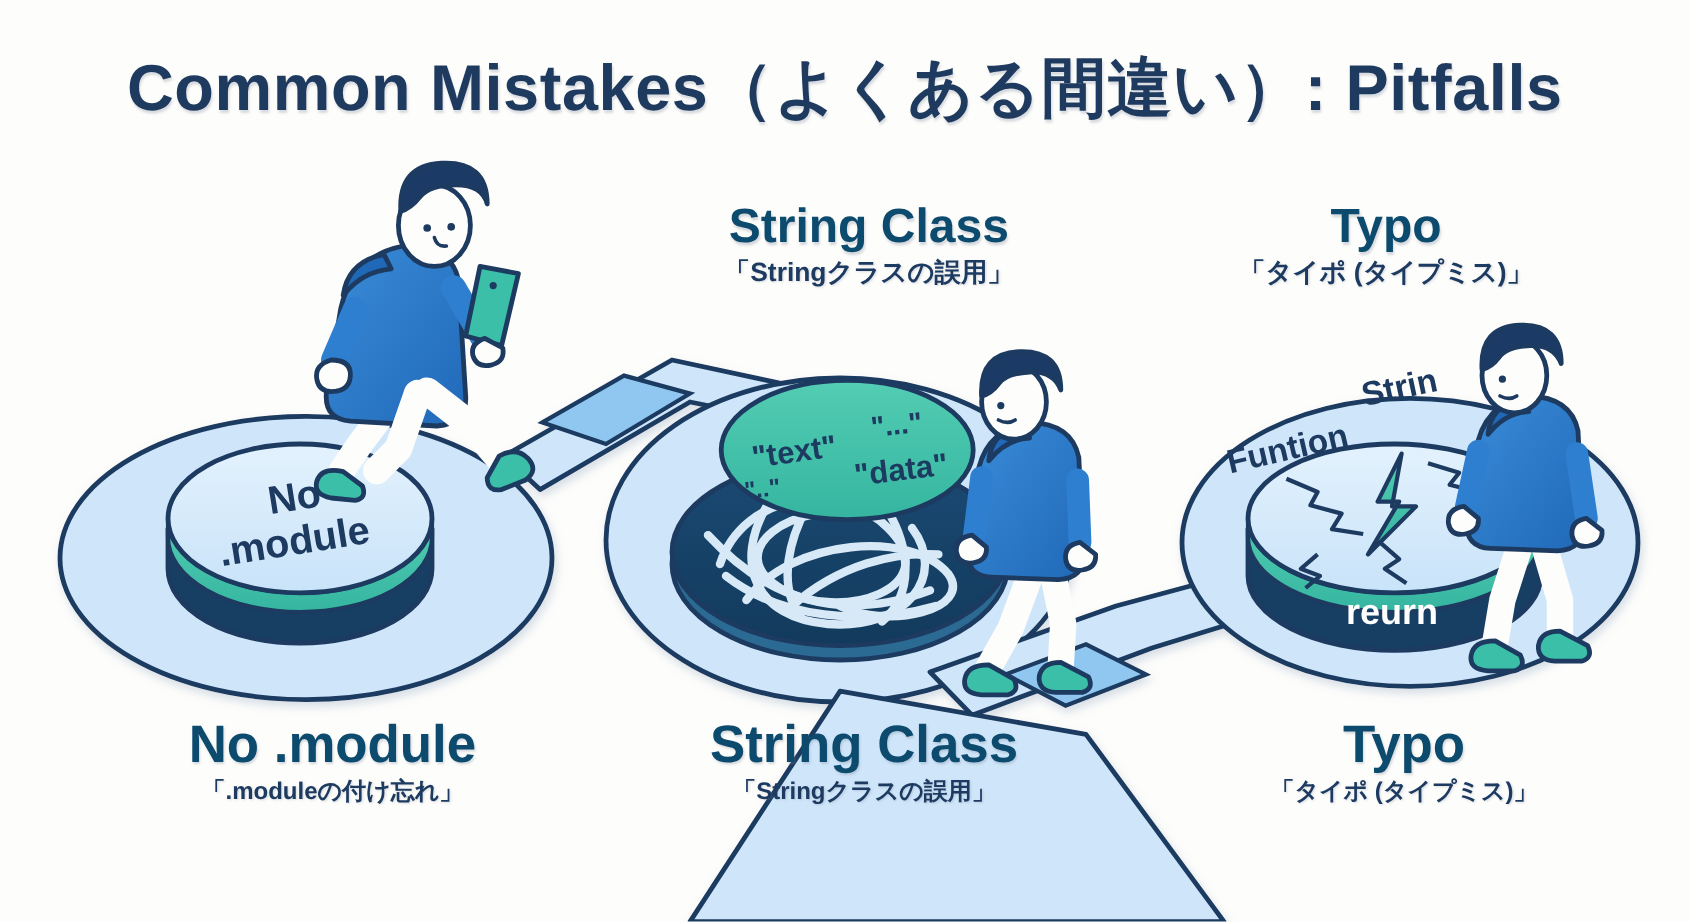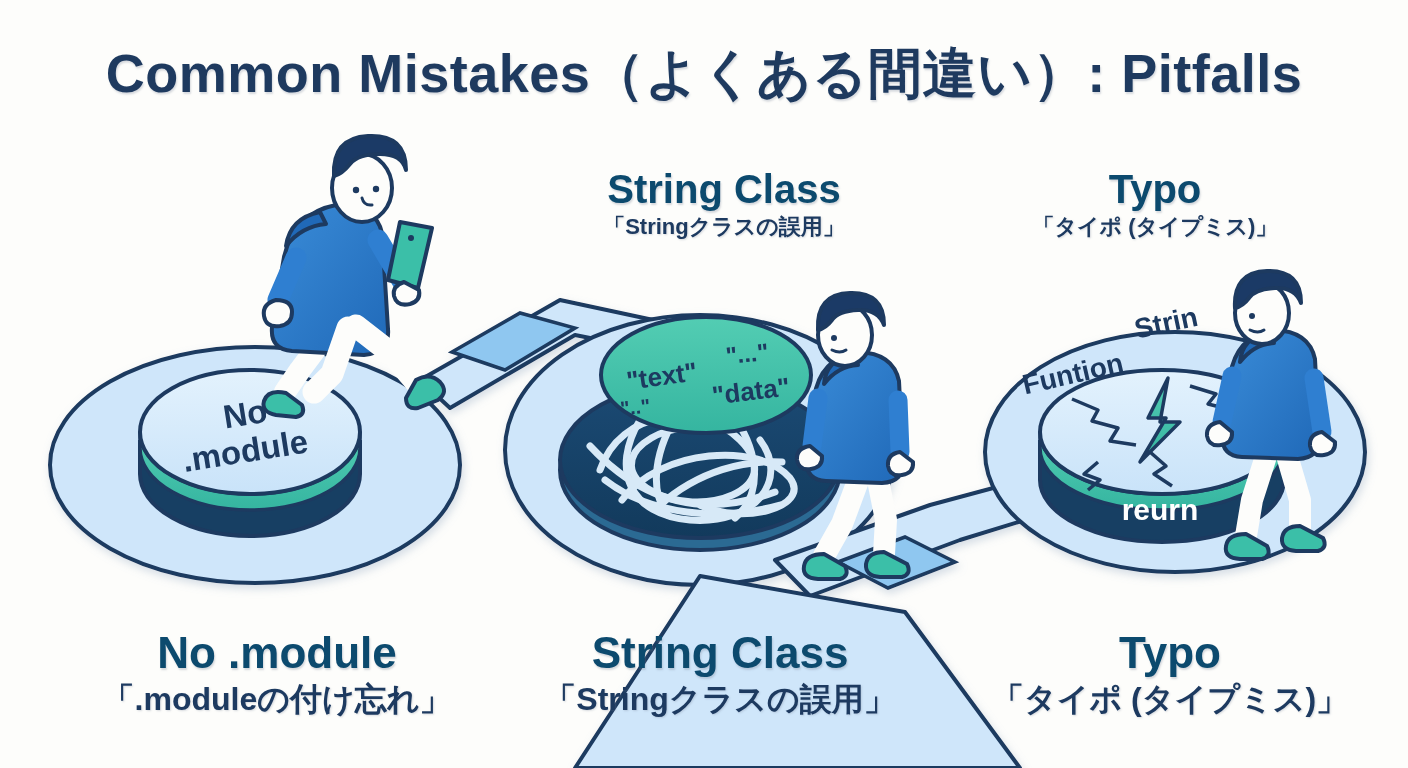--- a/index.html
+++ b/index.html
@@ -21,22 +21,22 @@
 
   .cap{position:absolute;text-align:center;white-space:nowrap;}
   .cap .en{
     font-size:40px;font-weight:700;color:#0c4a6e;line-height:1.05;
     text-shadow:1px 2px 2px rgba(120,130,150,.30);
   }
   .cap .jp{
     font-size:22px;font-weight:700;color:#1d3a60;line-height:1.3;margin-top:3px;
     text-shadow:1px 1px 2px rgba(120,130,150,.28);
   }
-  .cap.big .en{font-size:44px;margin-top:32px;}
-  .cap.big .jp{font-size:32px;}
+  .cap.big .en{font-size:44px;}
+  .cap.big .jp{font-size:20px;}
 
   .top-mid{left:474px;top:168px;width:500px;}
   .top-right{left:975px;top:168px;width:360px;}
   .bot-left{left:52px;top:598px;width:450px;}
   .bot-mid{left:460px;top:598px;width:520px;}
   .bot-right{left:960px;top:598px;width:420px;}
 </style>
 </head>
 <body>
 

